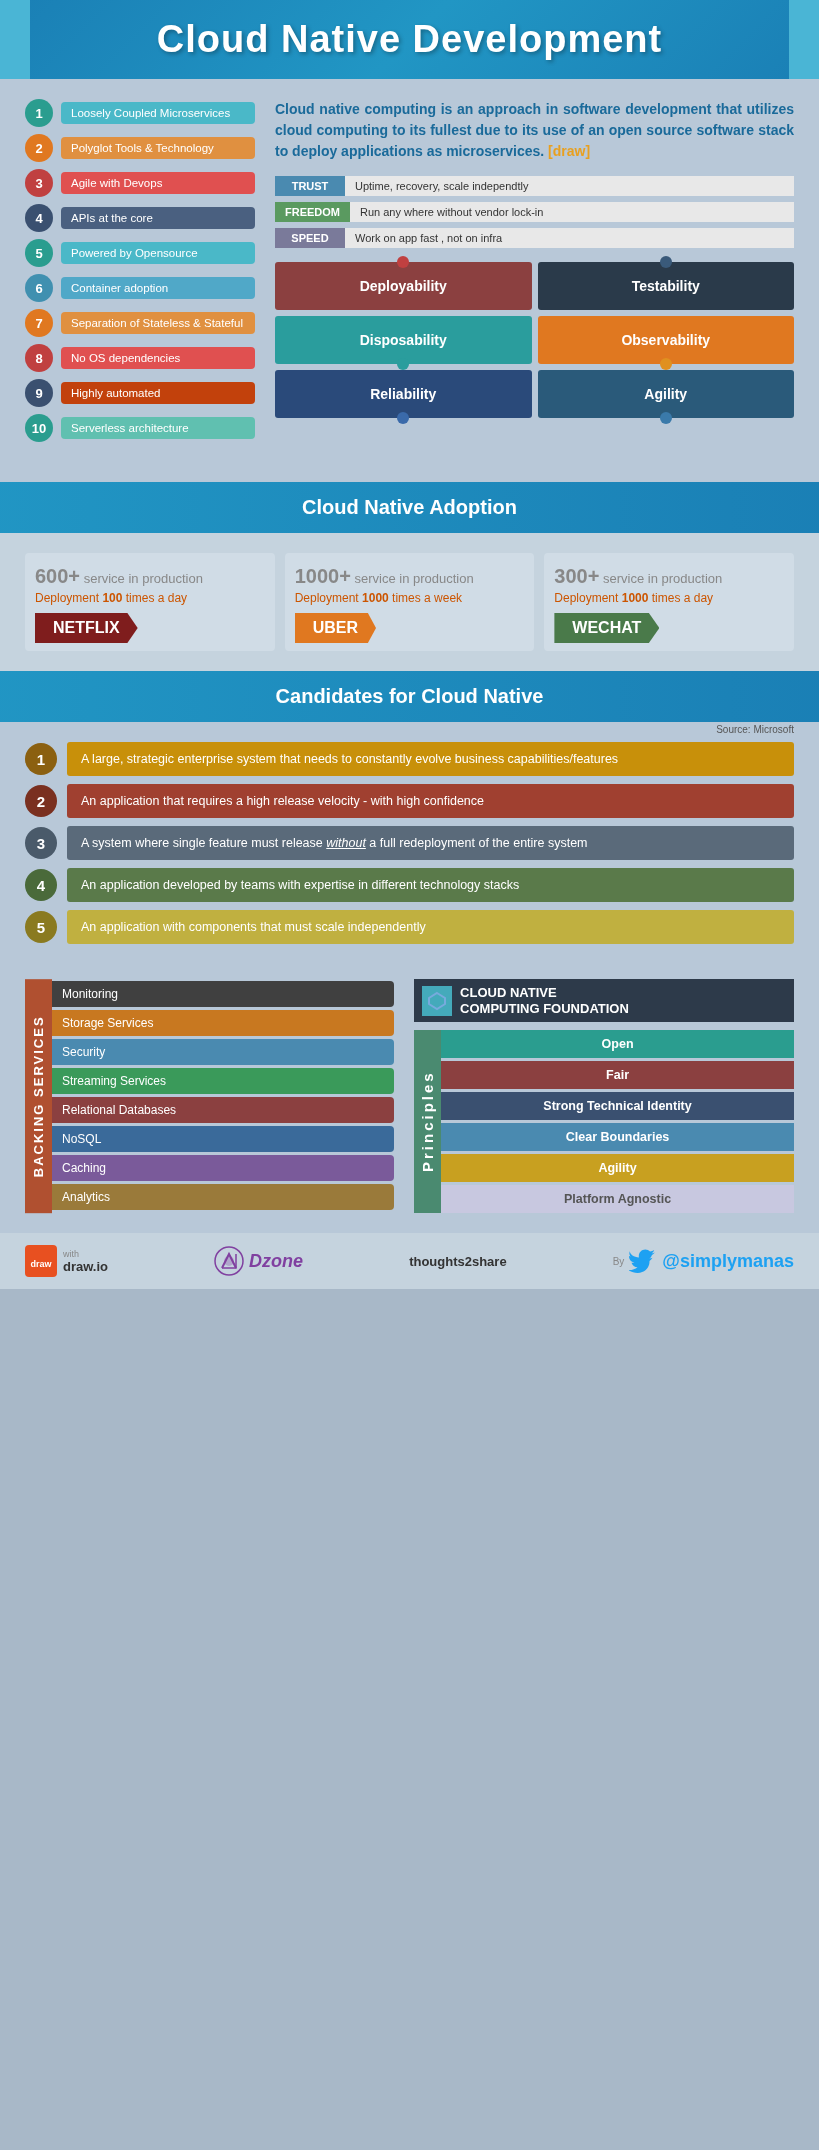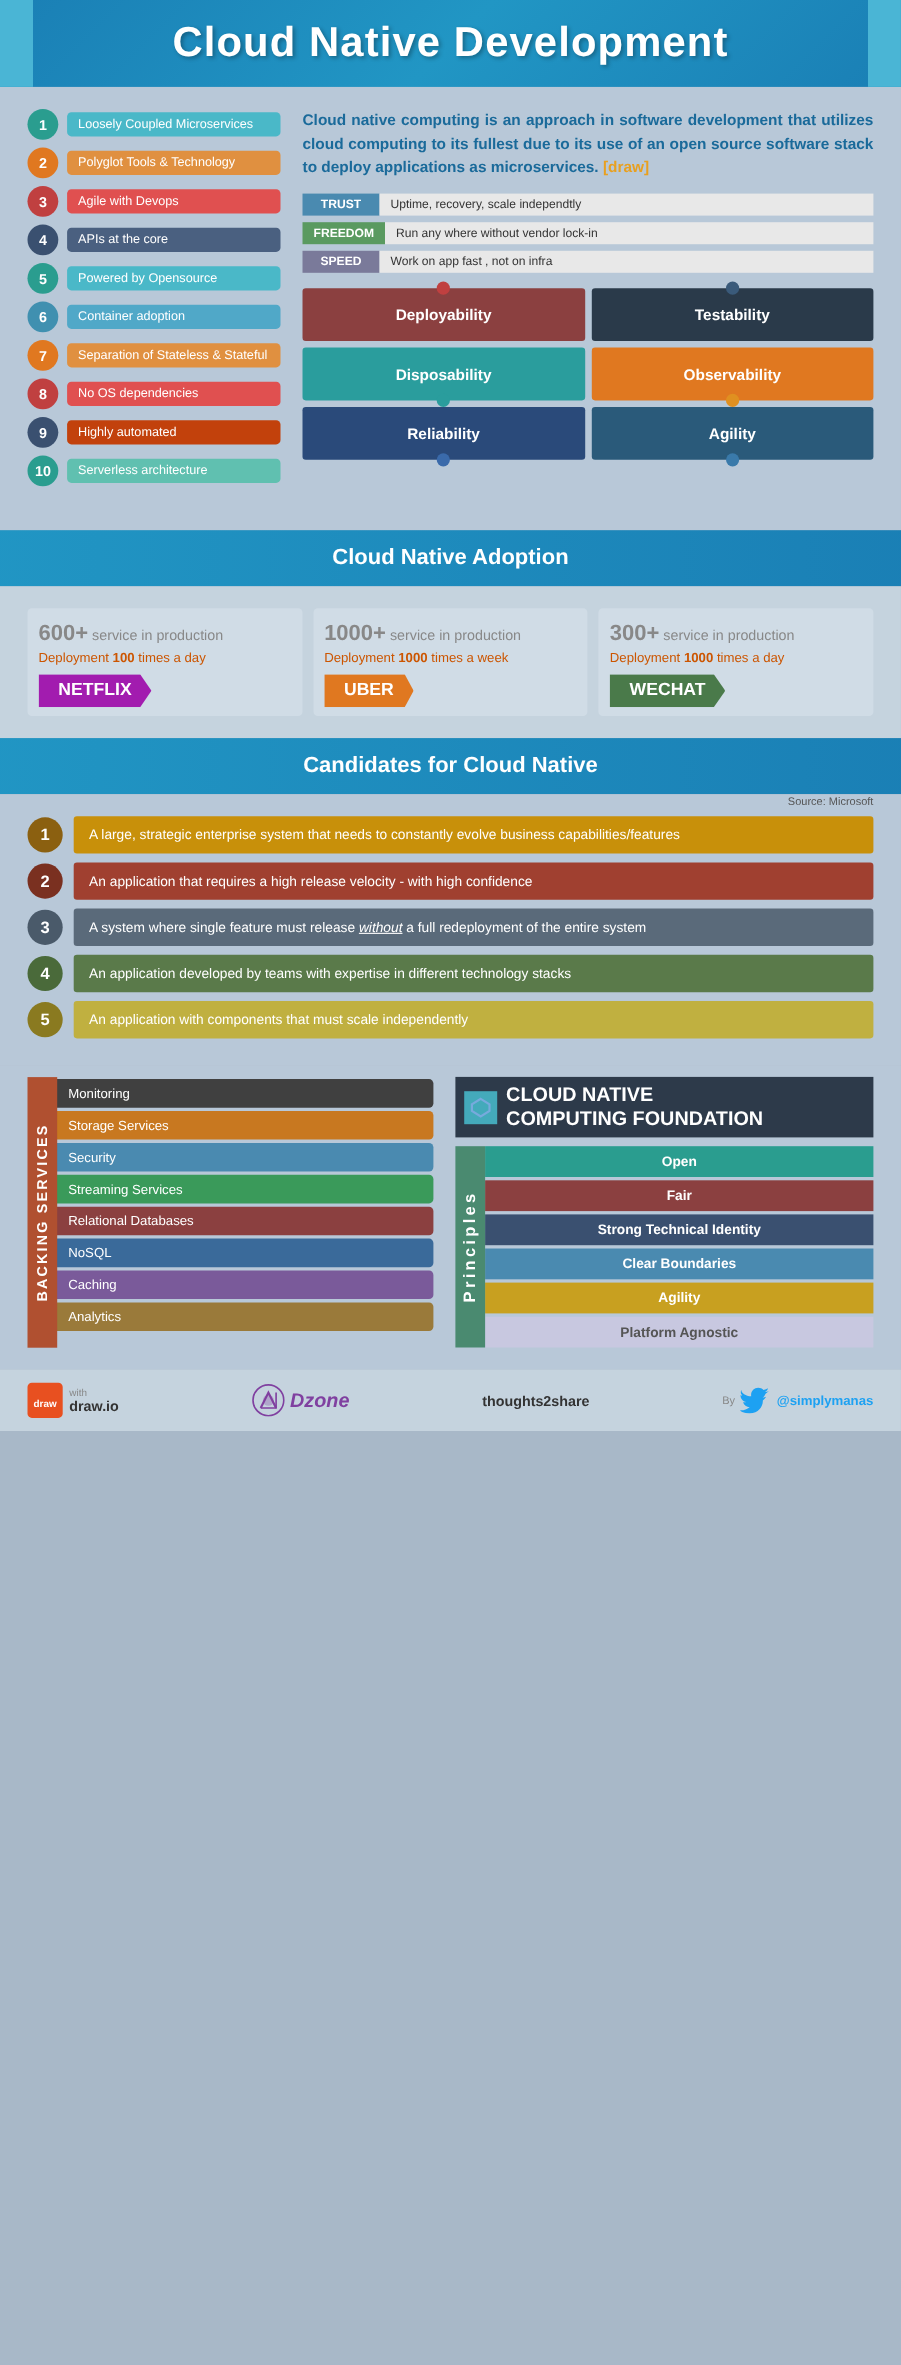--- a/index.html
+++ b/index.html
@@ -309,21 +309,21 @@
     .cnc-logo {
       width: 30px;
       height: 30px;
       background: #4ab;
       display: flex;
       align-items: center;
       justify-content: center;
     }
     .cnc-title {
       color: white;
-      font-size: 18px;
+      font-size: 13px;
       font-weight: bold;
       line-height: 1.2;
     }
     .principles-inner {
       display: flex;
       gap: 0;
     }
     .principles-label-vert {
       writing-mode: vertical-rl;
       transform: rotate(180deg);
@@ -390,21 +390,21 @@
       color: #333;
       font-weight: bold;
     }
     .twitter-section {
       display: flex;
       align-items: center;
       gap: 5px;
     }
     .twitter-handle {
       color: #1da1f2;
-      font-size: 12px;
+      font-size: 18px;
       font-weight: bold;
     }
   </style>
 </head>
 <body>
 
 <div class="header">
   <h1>Cloud Native Development</h1>
 </div>
 
@@ -491,21 +491,21 @@
 
 <div class="adoption-bg">
   <div class="adoption-row" id="adoption-row">
       <div class="adoption-card">
     <div class="adoption-stat">
       <span class="big" style="color:#888;">600+</span> service in production
     </div>
     <div class="adoption-deploy">
       Deployment <span class="dep-num">100</span> times a day
     </div>
-    <div class="adoption-name" style="background:#a21caf">NETFLIX</div>
+    <div class="adoption-name" style="background:#7f1d1d">NETFLIX</div>
   </div>
       <div class="adoption-card">
     <div class="adoption-stat">
       <span class="big" style="color:#888;">1000+</span> service in production
     </div>
     <div class="adoption-deploy">
       Deployment <span class="dep-num">1000</span> times a week
     </div>
     <div class="adoption-name" style="background:#e07820">UBER</div>
   </div>

